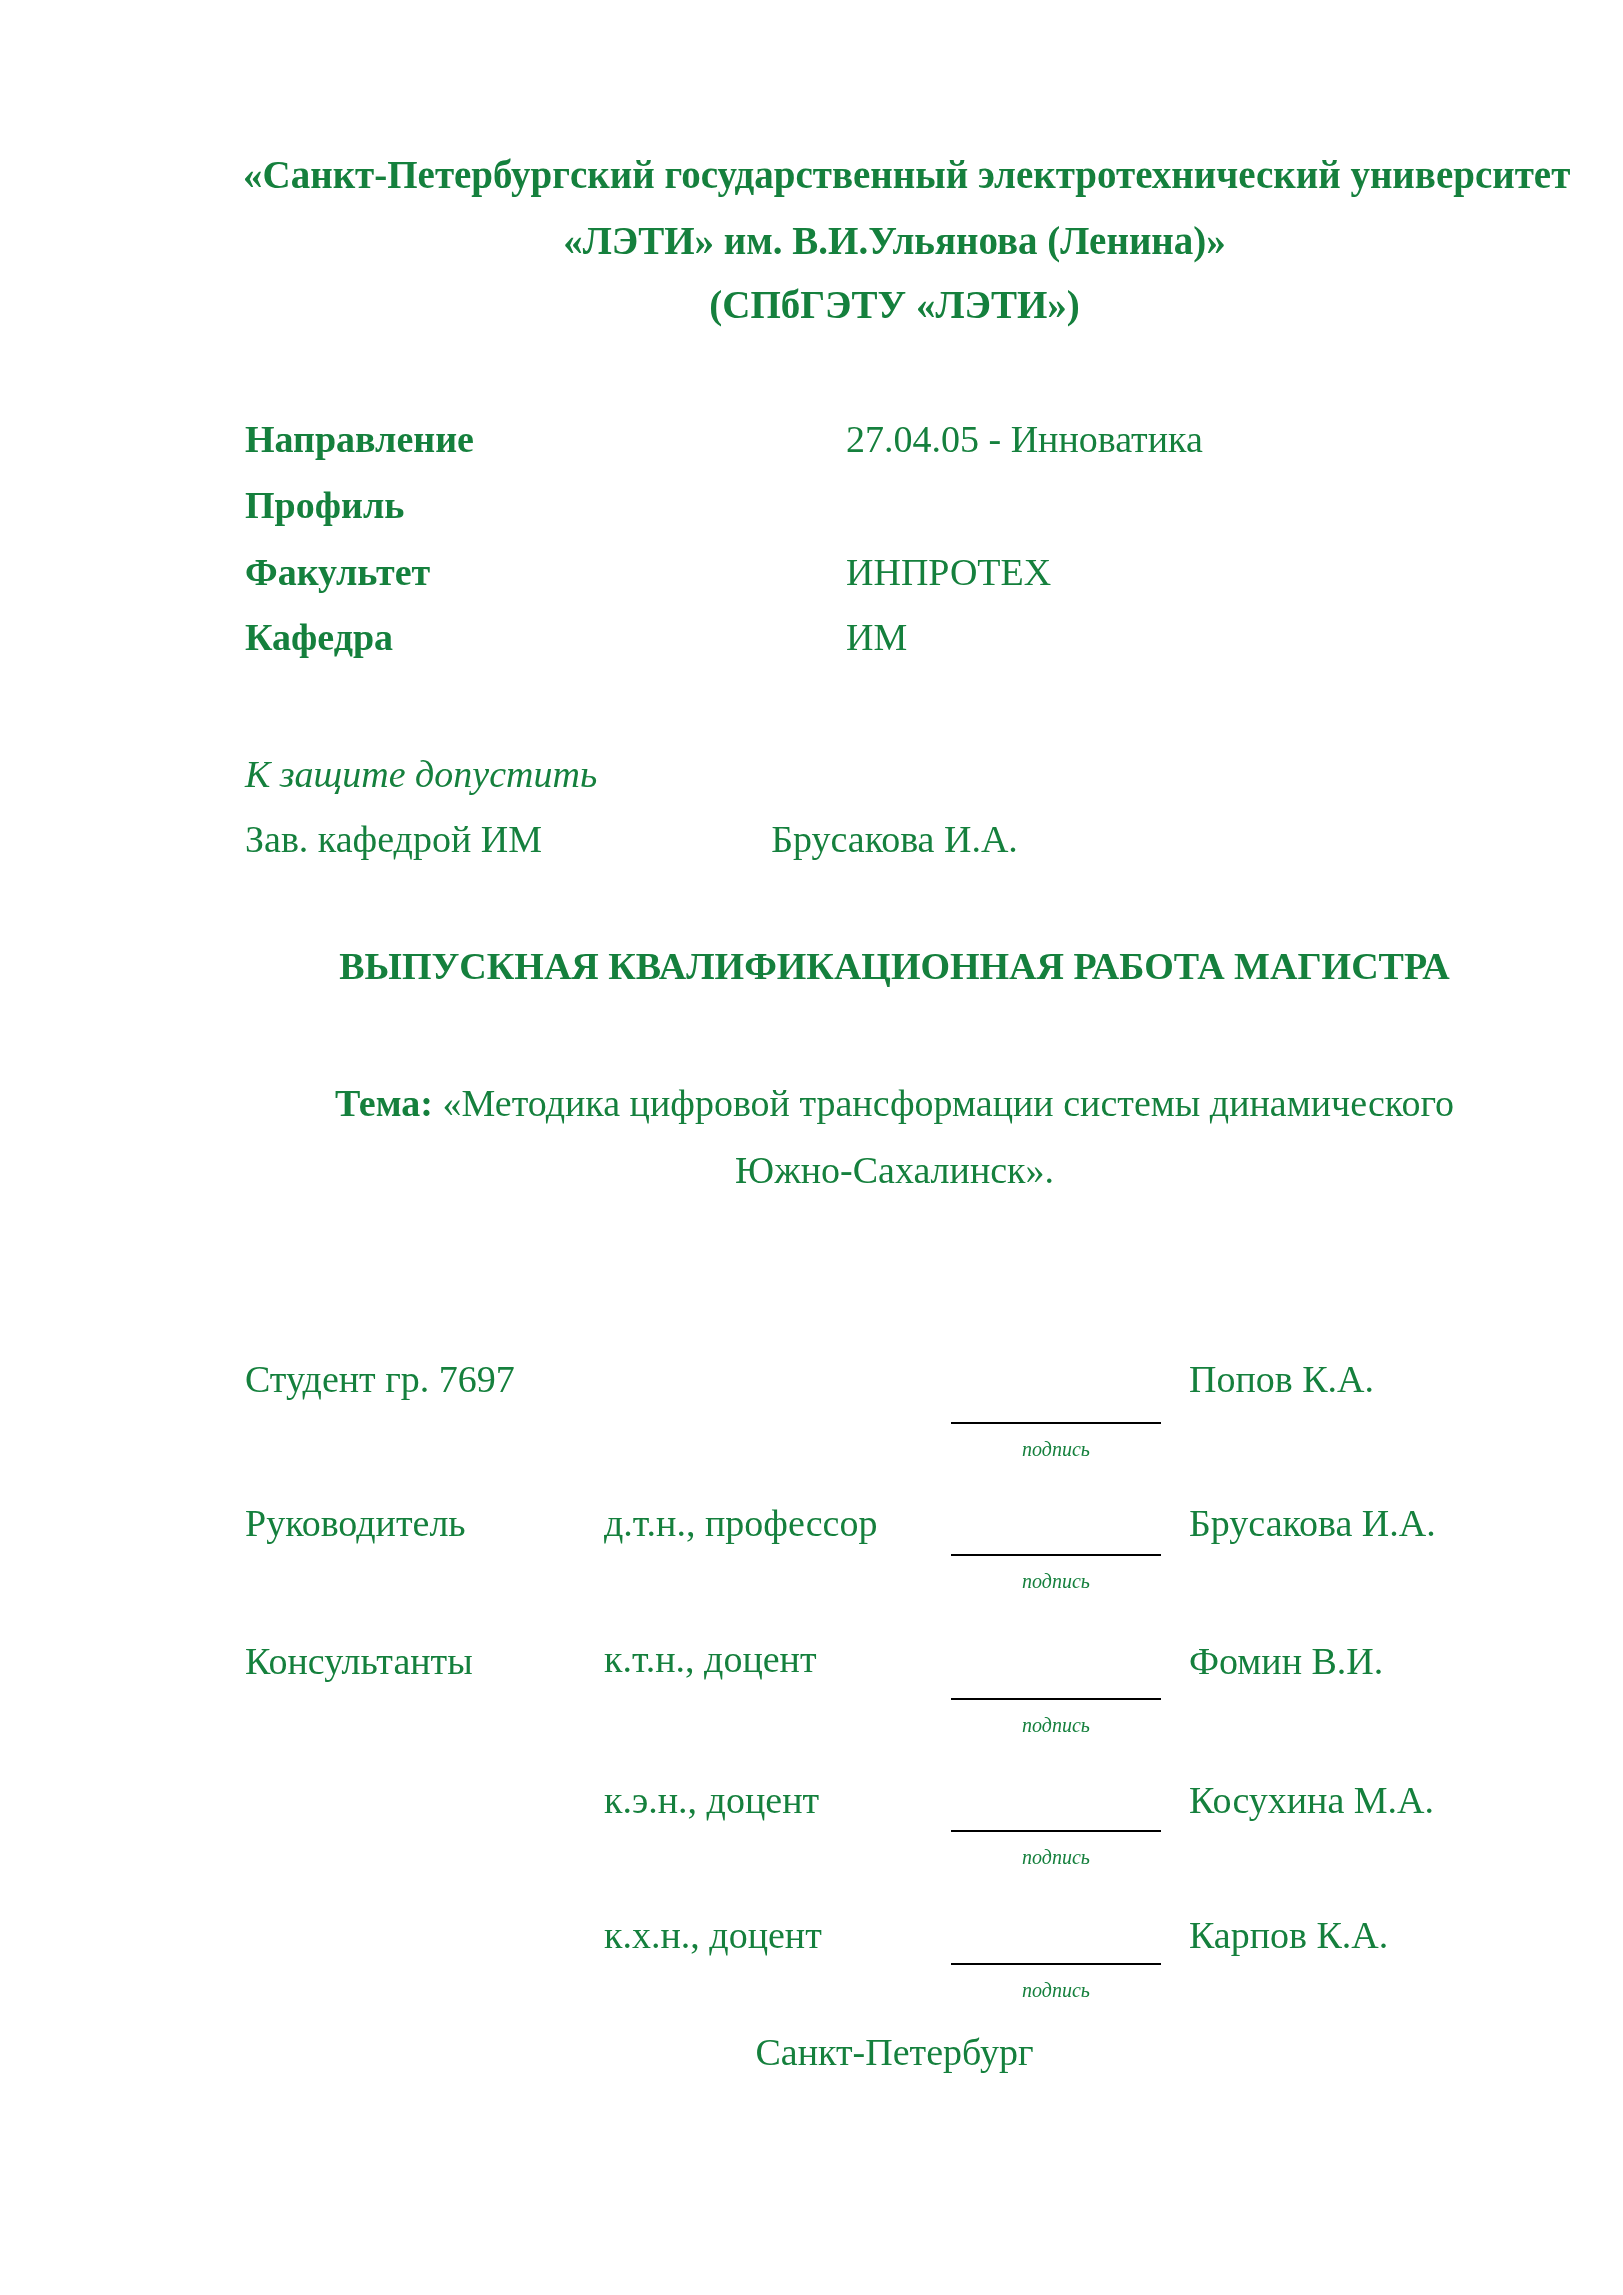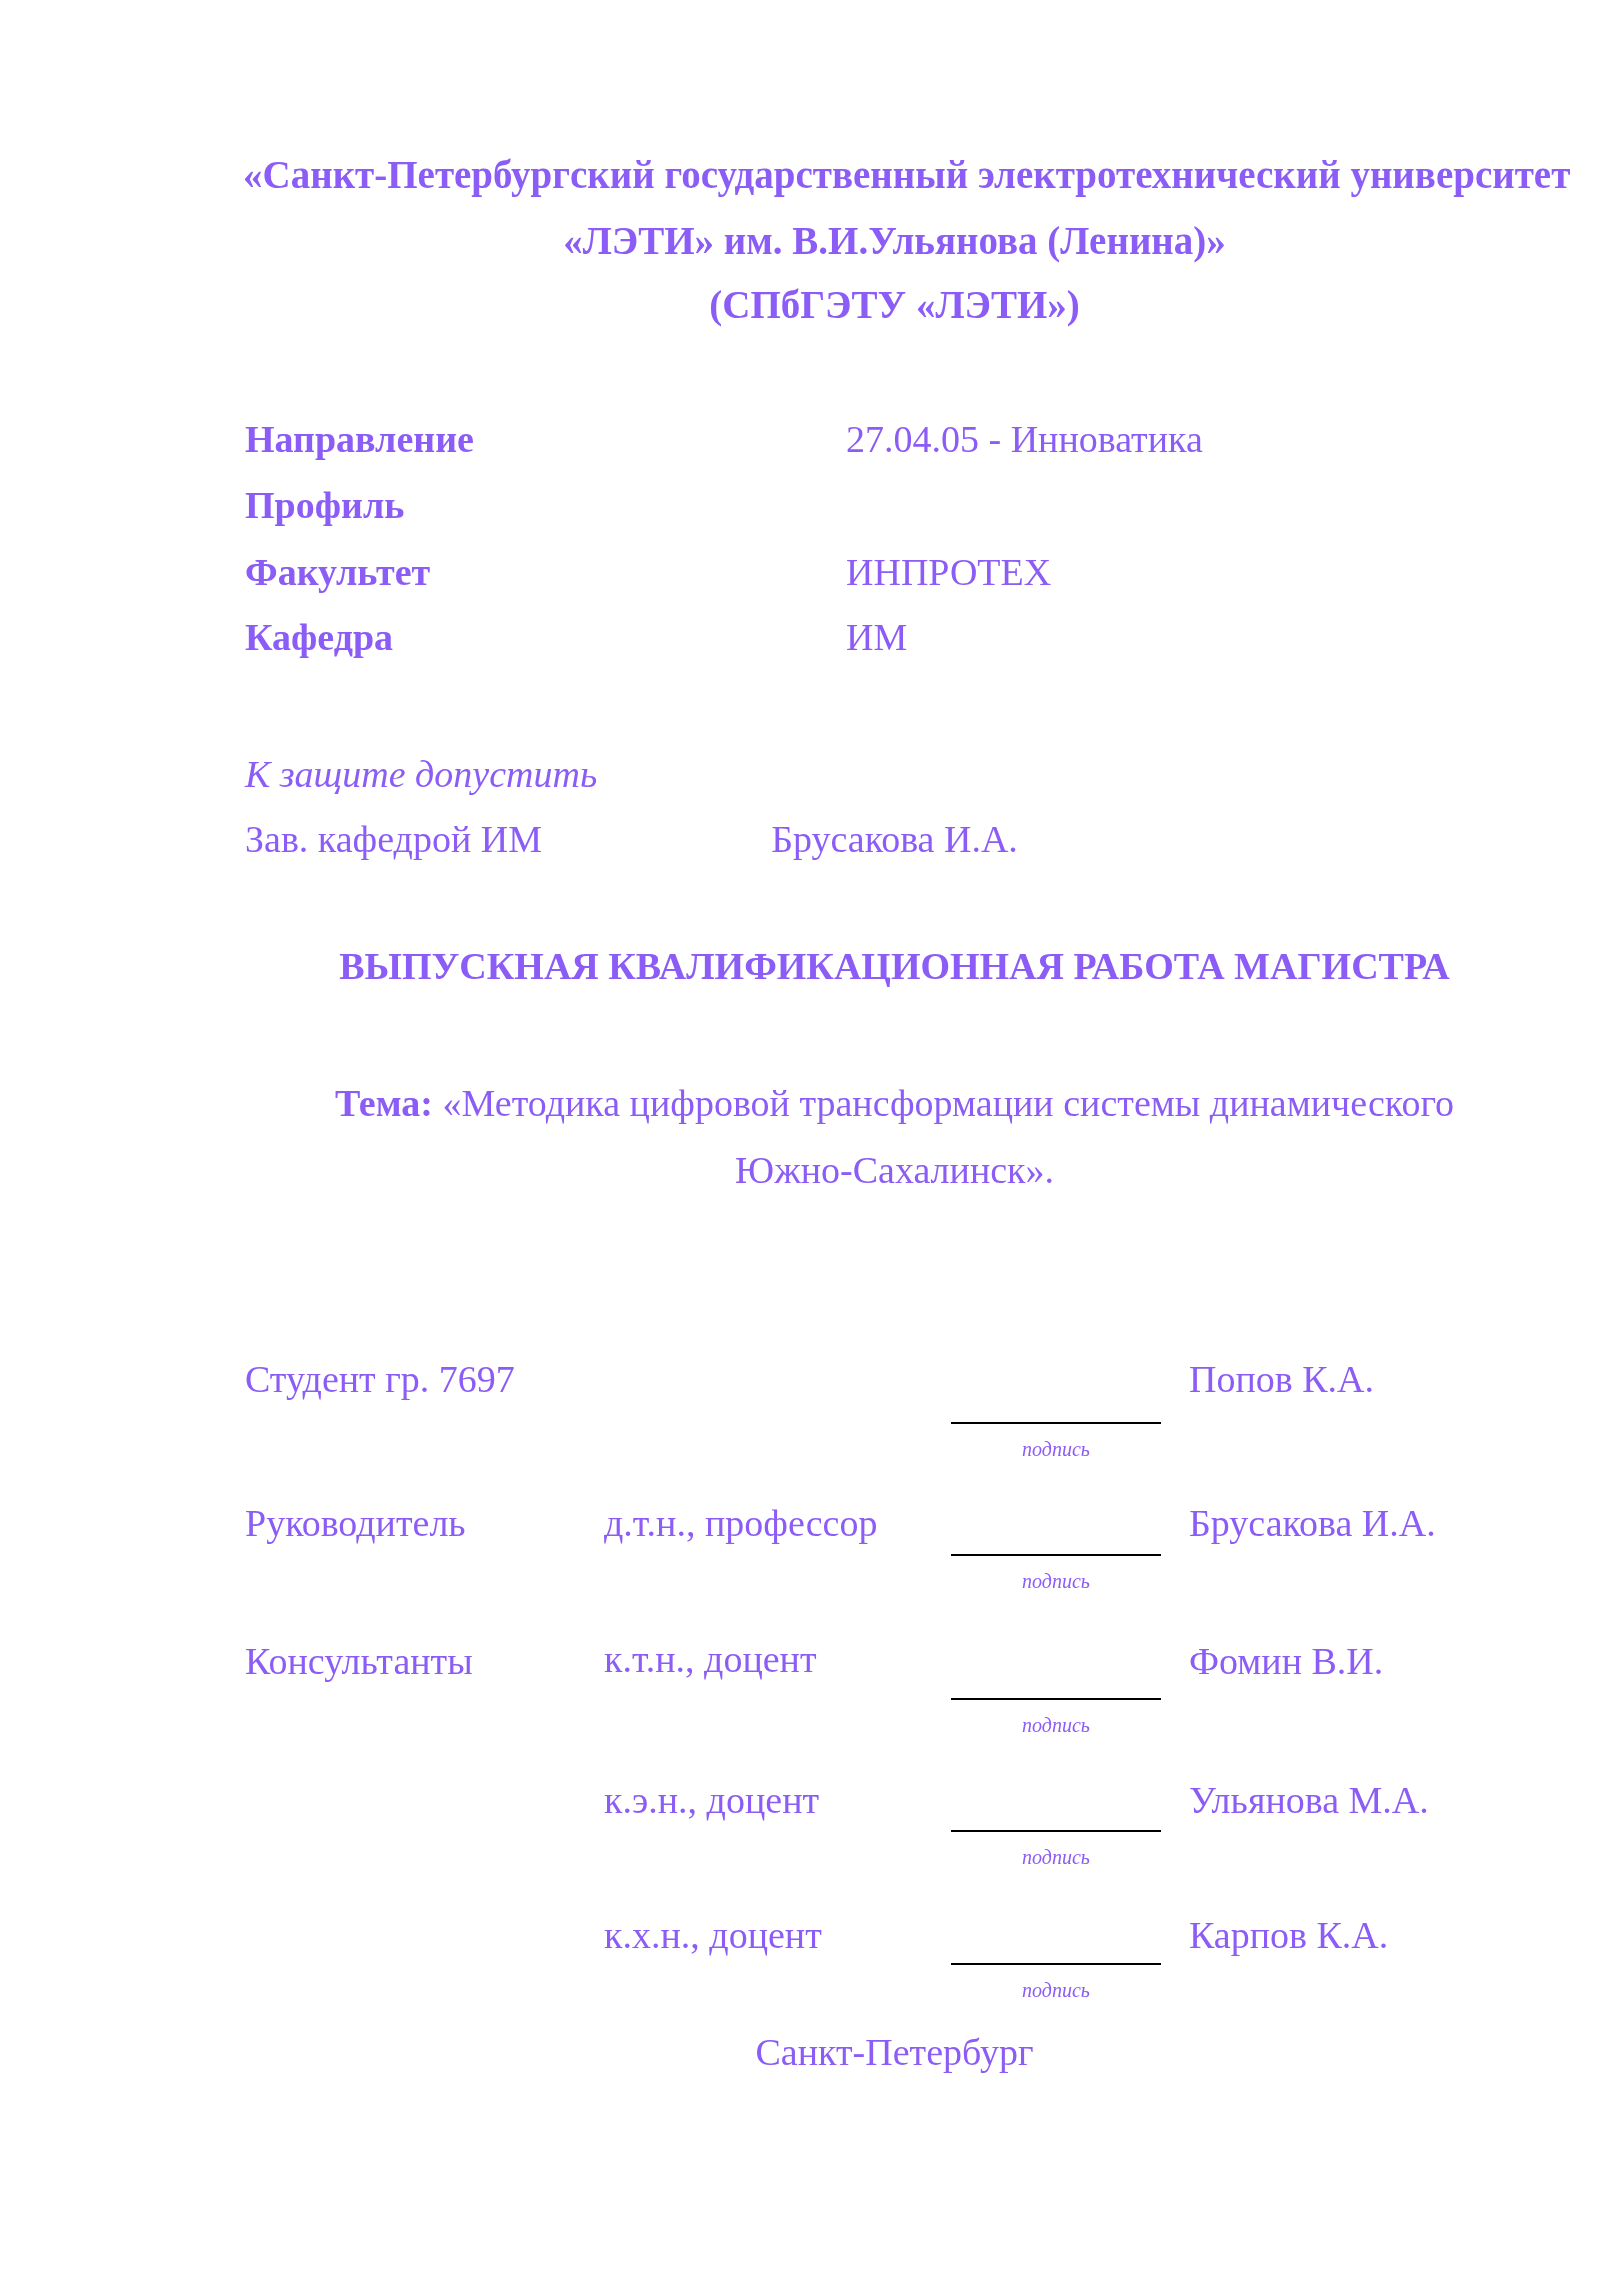--- a/index.html
+++ b/index.html
@@ -5,21 +5,21 @@
   html, body {
     margin: 0;
     padding: 0;
     background: #ffffff;
   }
   .page {
     position: relative;
     width: 1623px;
     height: 2237px;
     background: #ffffff;
-    color: #8b5cf6;
+    color: #15803d;
     font-family: "Liberation Serif", "DejaVu Serif", serif;
     font-size: 38px;
     line-height: 1;
     overflow: hidden;
     text-decoration: underline;
   }
   .abs {
     position: absolute;
     white-space: nowrap;
   }
@@ -103,21 +103,21 @@
   </div>
 
   <div class="abs role-col" style="top:1642px">Консультанты</div>
   <div class="abs degree-col" style="top:1640px">к.т.н., доцент</div>
   <div class="abs name-col" style="top:1642px">Фомин В.И.</div>
   <div class="sigline" style="top:1698px">
     <span class="sig-caption">подпись</span>
   </div>
 
   <div class="abs degree-col" style="top:1781px">к.э.н., доцент</div>
-  <div class="abs name-col" style="top:1781px">Ульянова М.А.</div>
+  <div class="abs name-col" style="top:1781px">Косухина М.А.</div>
   <div class="sigline" style="top:1830px">
     <span class="sig-caption">подпись</span>
   </div>
 
   <div class="abs degree-col" style="top:1916px">к.х.н., доцент</div>
   <div class="abs name-col" style="top:1916px">Карпов К.А.</div>
   <div class="sigline" style="top:1963px">
     <span class="sig-caption">подпись</span>
   </div>
 

